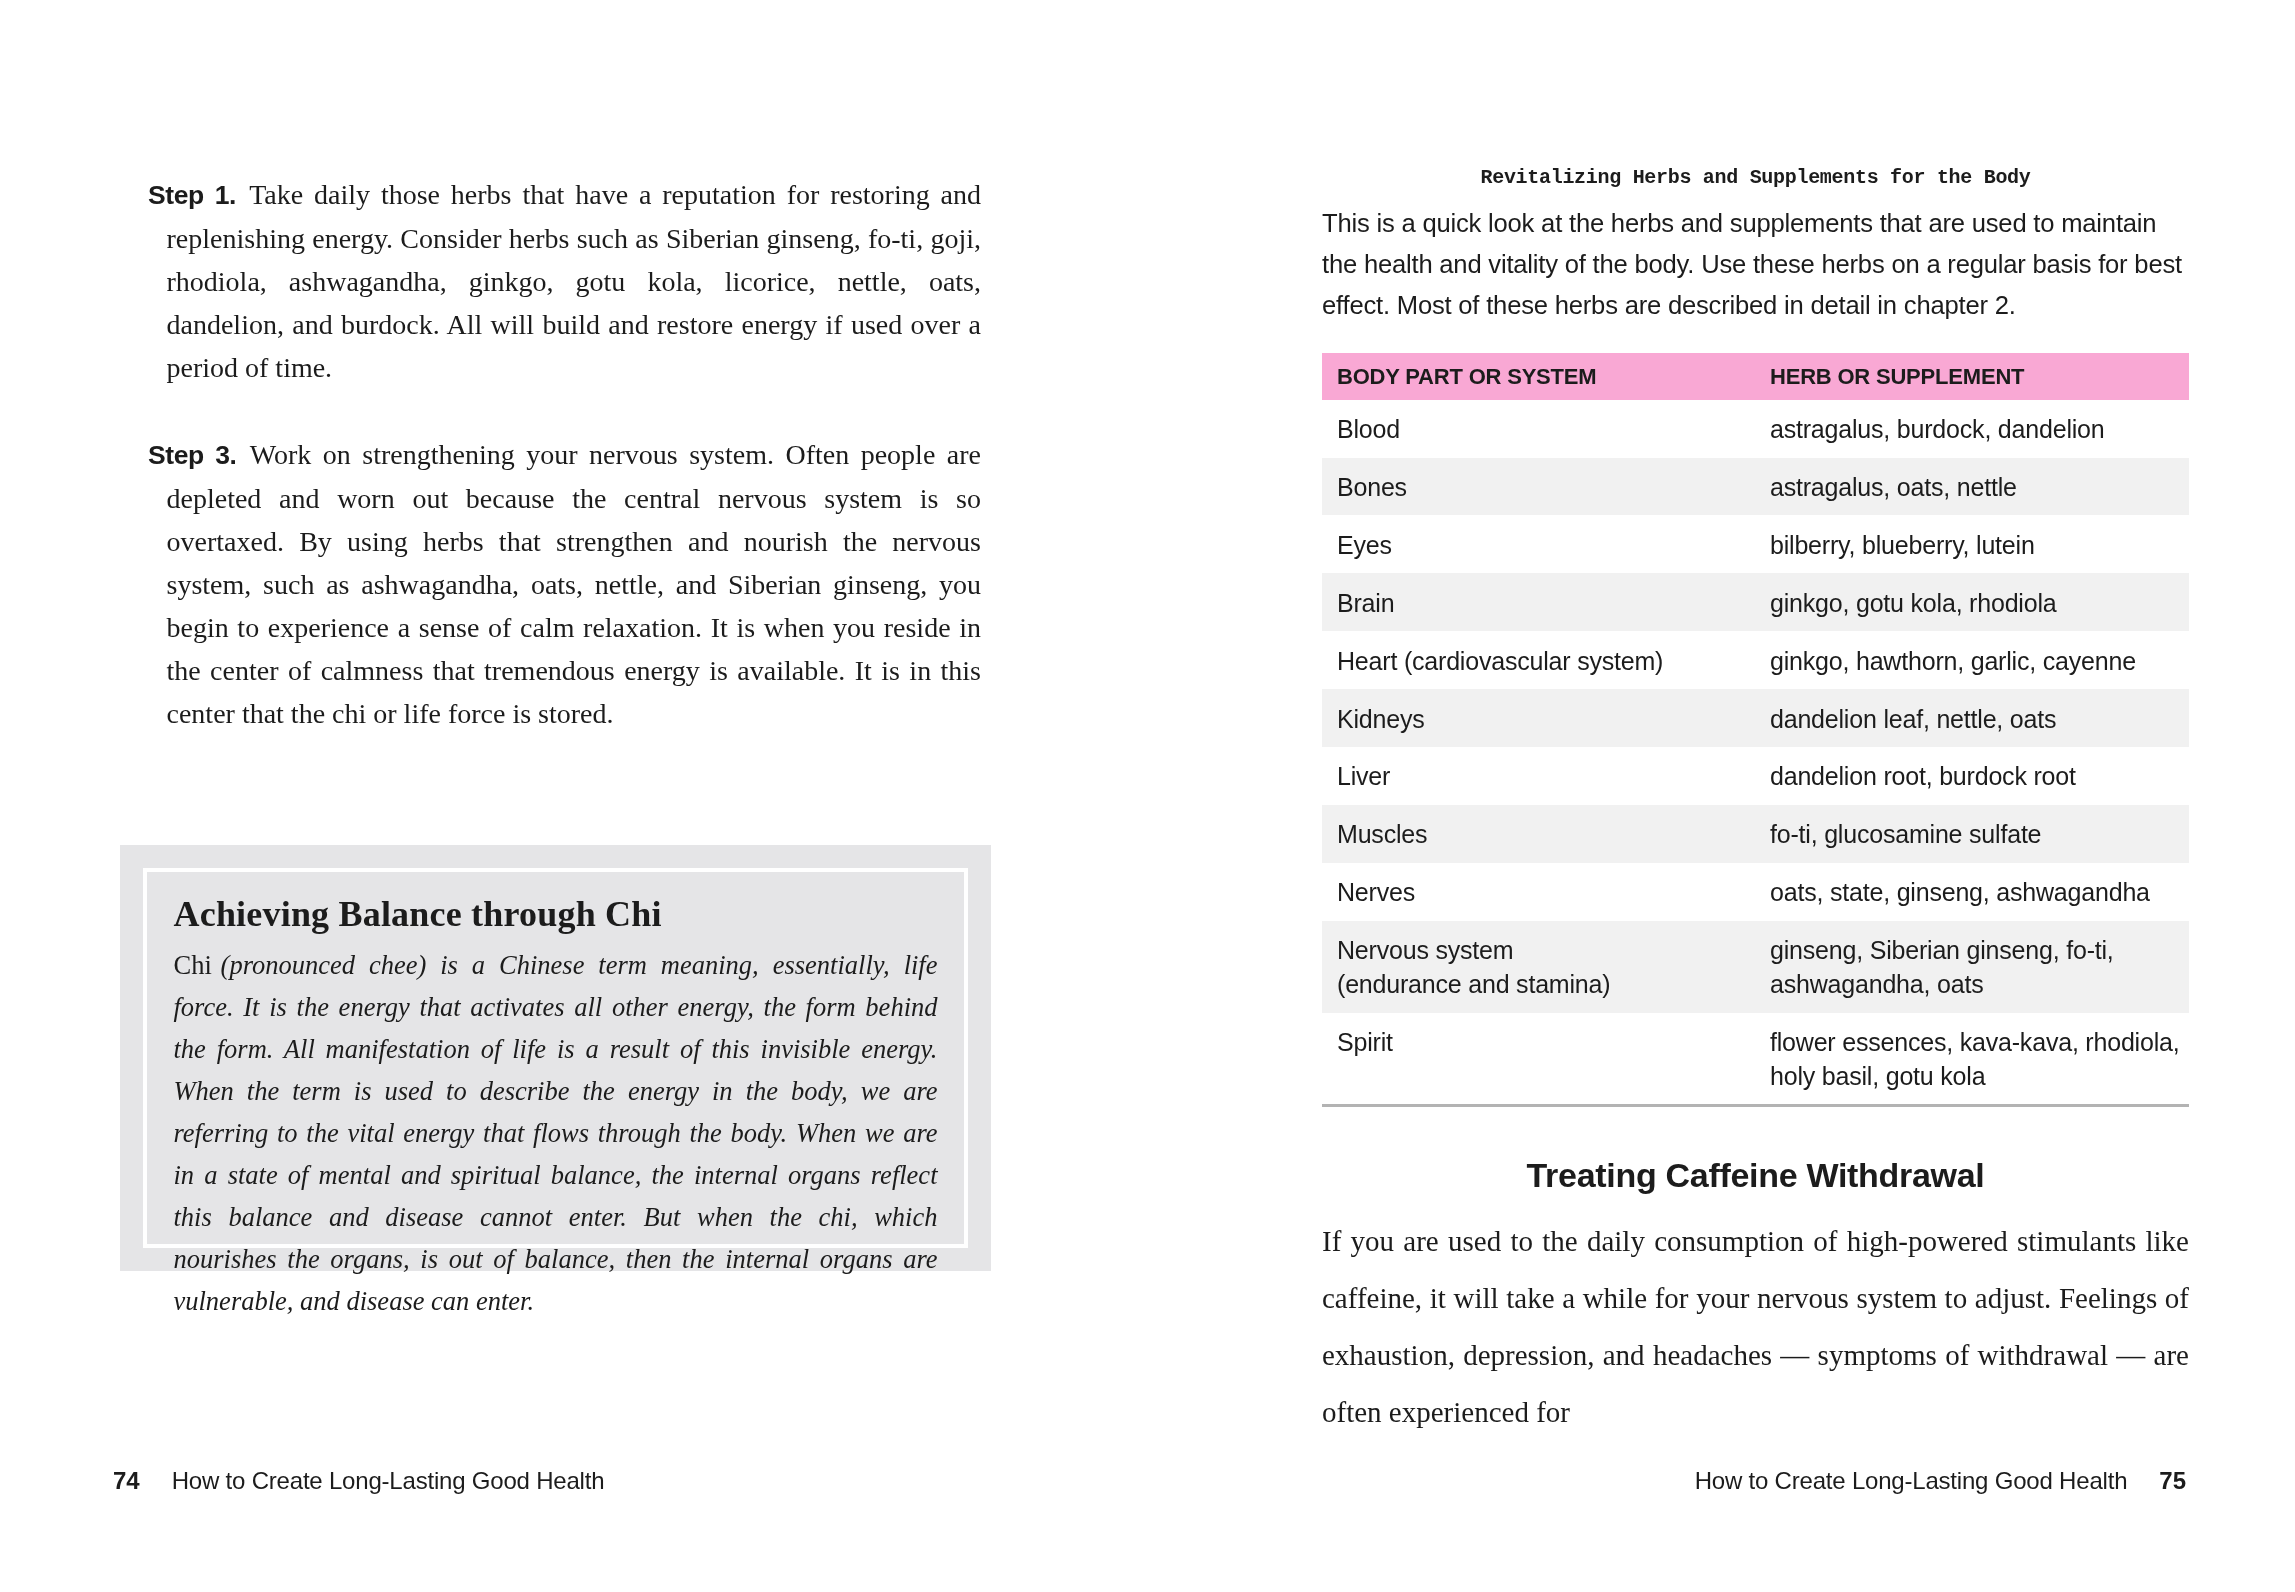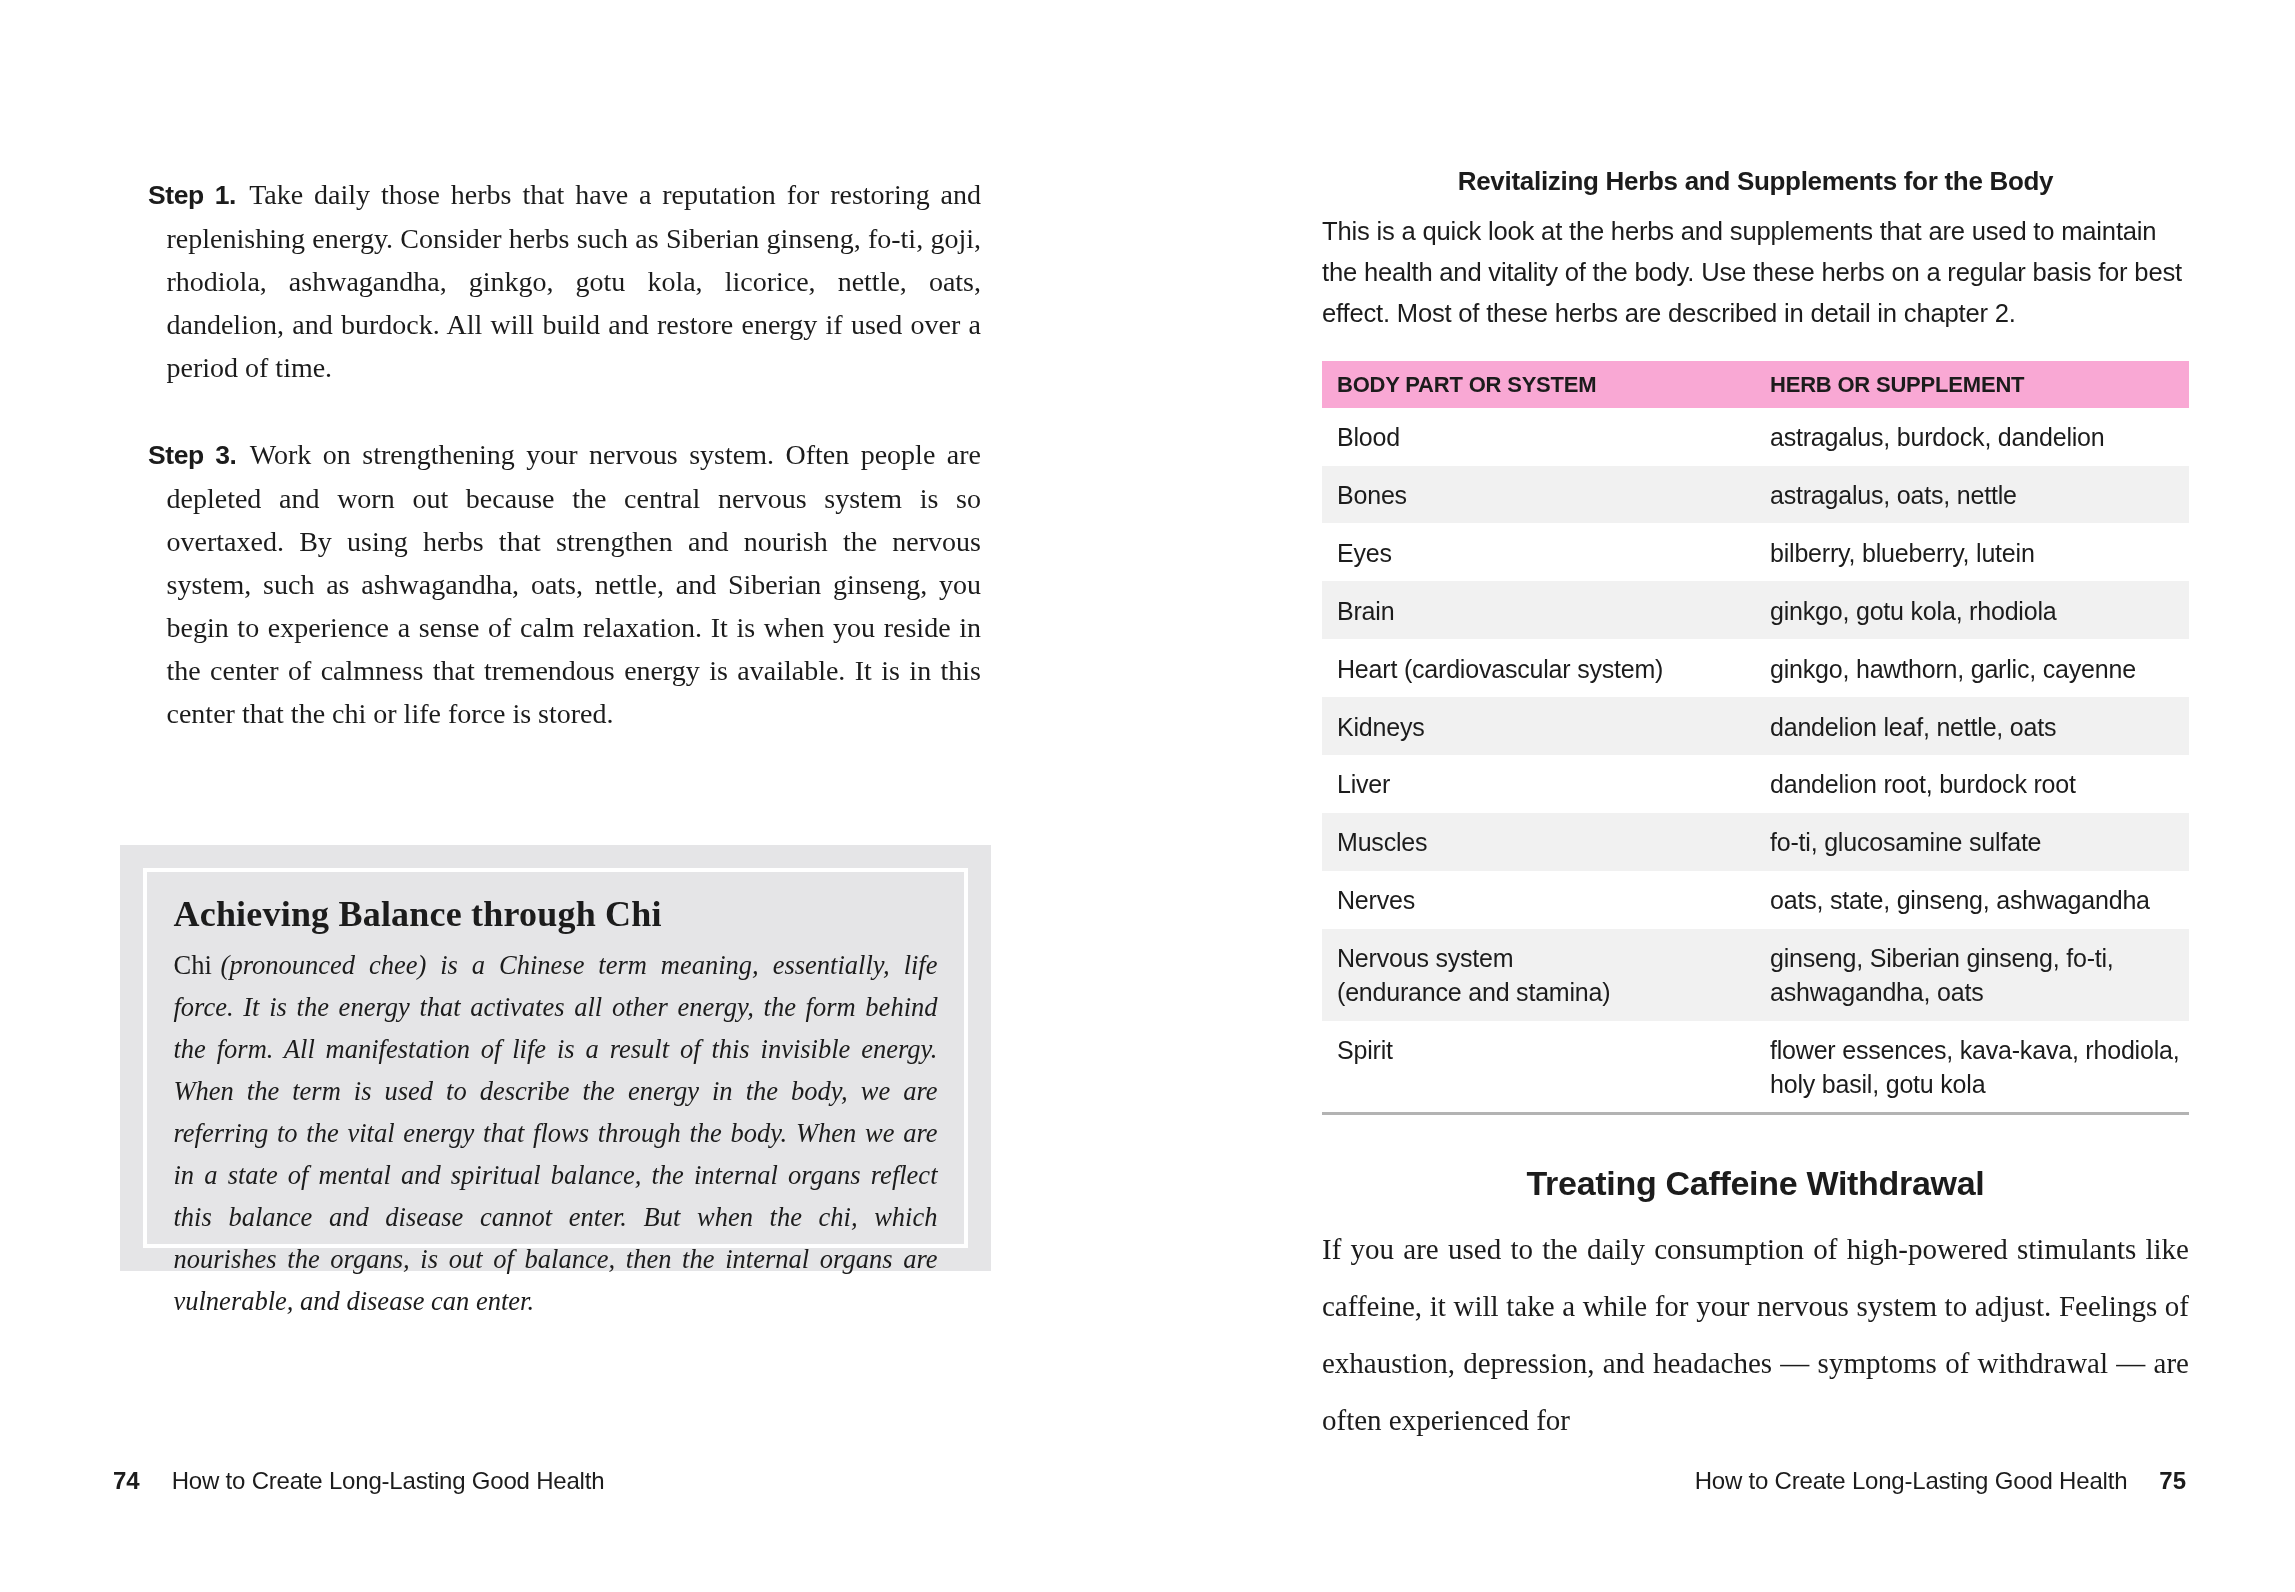--- a/index.html
+++ b/index.html
@@ -31,22 +31,22 @@
     font-size:36px;font-weight:bold;letter-spacing:0.2px;
   }
   .chi-text{
     margin:0;font-size:26.5px;line-height:42px;text-align:justify;
   }
   .chi-text em{font-style:italic;}
   .chi-lead{font-style:normal;margin-right:8.8px;}
   
   .right-col{position:absolute;left:1322px;top:166px;width:867px;}
   .rev-title{
-    font-family:Liberation Sans, sans-serif;font-weight:bold;
-    font-size:26px;text-align:center;margin:0 0 14px 0;letter-spacing:-0.3px;
+    font-family:Liberation Mono, monospace;font-weight:bold;
+    font-size:20px;text-align:center;margin:0 0 14px 0;letter-spacing:-0.3px;
   }
   .rev-intro{
     font-family:"Liberation Sans",sans-serif;font-size:25.6px;line-height:41px;
     letter-spacing:-0.2px;margin:0 0 26.5px 0;
   }
   table.herb-table{
     width:100%;border-collapse:collapse;table-layout:fixed;
     font-family:"Liberation Sans",sans-serif;font-size:25px;letter-spacing:-0.2px;
     border-bottom:3.5px solid #b3b3b3;
   }

